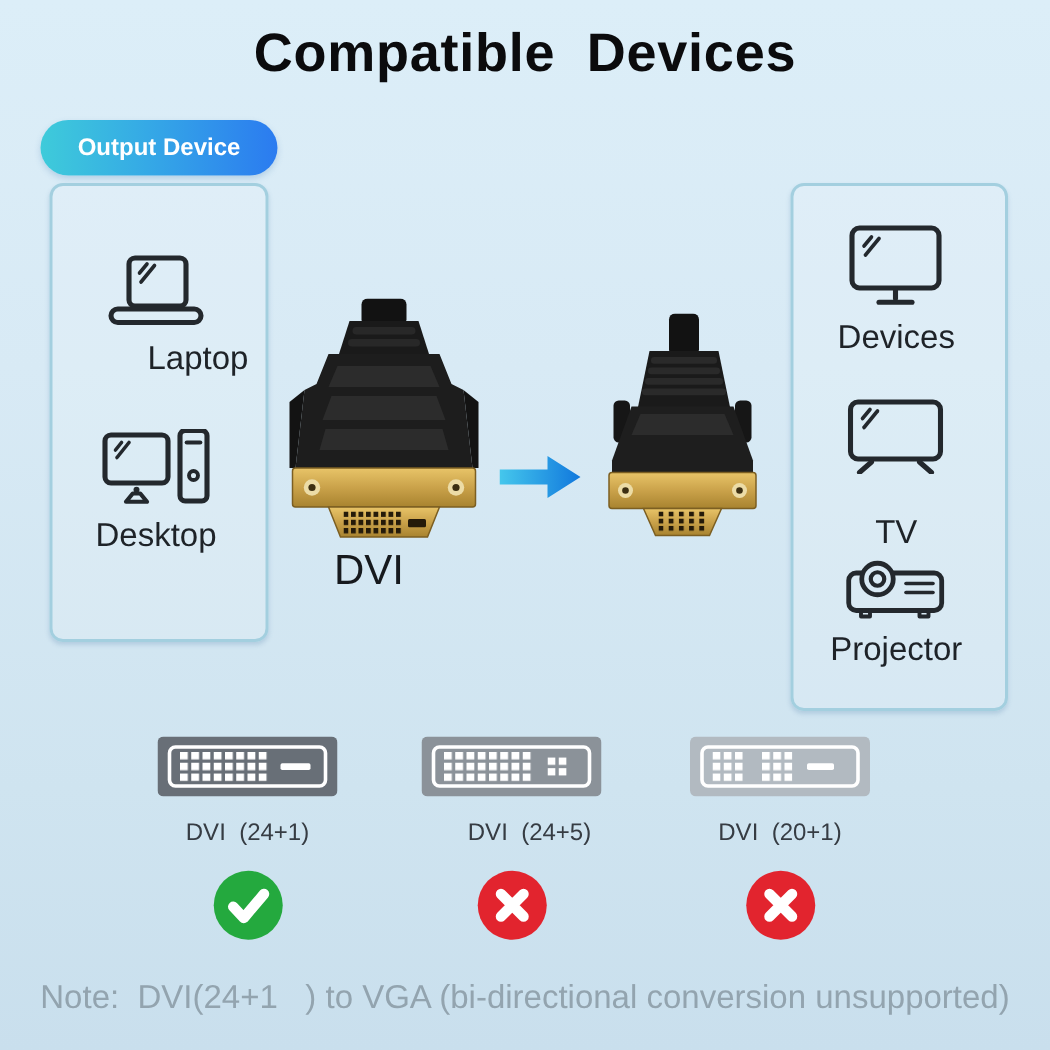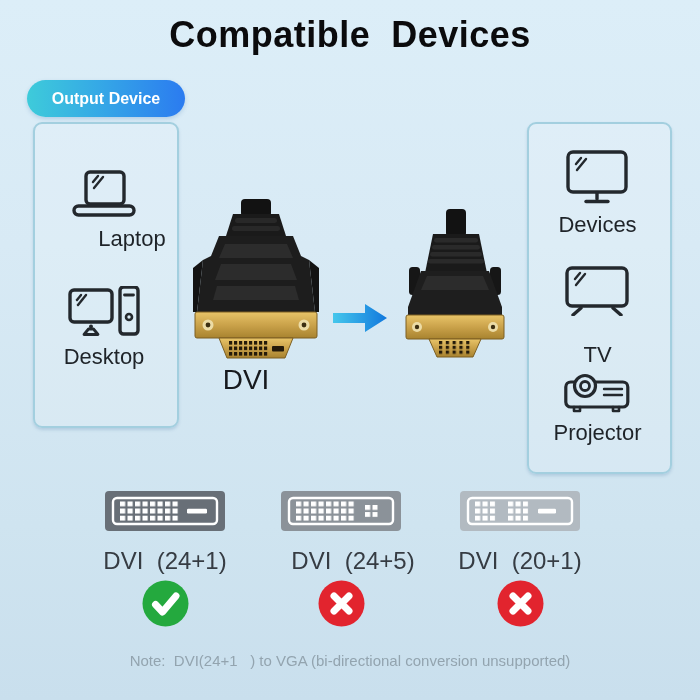--- a/index.html
+++ b/index.html
@@ -14,22 +14,22 @@
         background:linear-gradient(90deg,#3ecbda 0%,#35a9e6 45%,#2b7bf0 100%);
         box-shadow:0 2px 4px rgba(60,120,180,.25);}
   .pill-left{left:27px;top:80px;width:158px;}
   .pill-right{left:516px;top:80px;width:157px;}
   .device-box{border:2px solid #a3cfdf;border-radius:9px;background:rgba(255,255,255,.14);
         box-shadow:0 2px 3px rgba(110,150,185,.30);}
   .box-left{left:33px;top:122px;width:142px;height:302px;}
   .box-right{left:527px;top:122px;width:141px;height:348px;}
   .dev-label{text-align:center;font-size:22px;color:#1e2328;height:26px;line-height:26px;}
   .conn-label{text-align:center;font-size:28px;color:#16191d;}
-  .compat-label{text-align:center;font-size:24px;color:#363c43;white-space:pre;}
-  .note{left:0;top:652px;width:700px;text-align:center;font-size:15px;color:#93a4af;white-space:pre;}
+  .compat-label{text-align:center;font-size:16px;color:#363c43;white-space:pre;}
+  .note{left:0;top:652px;width:700px;text-align:center;font-size:22px;color:#93a4af;white-space:pre;}
   svg{display:block;}
 </style>
 </head>
 <body>
 
 <div class="page">
 
   <div class="abs page-title">Compatible  Devices</div>
 
   <div class="abs pill pill-left">Output Device</div>

